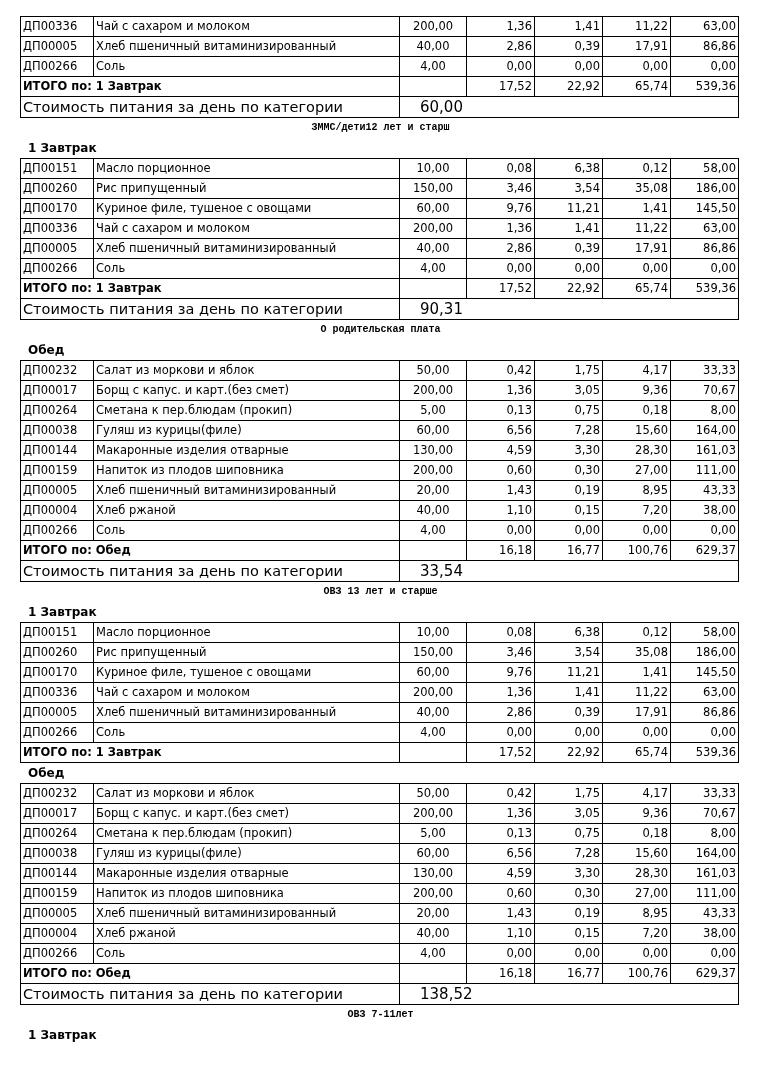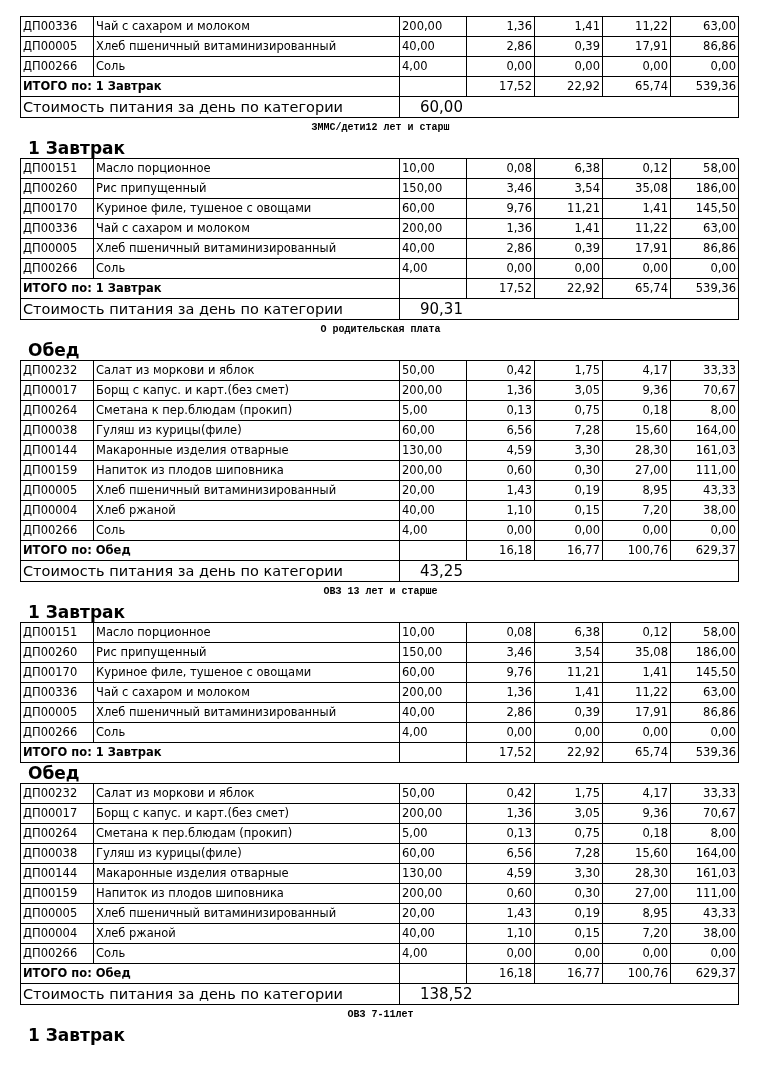--- a/index.html
+++ b/index.html
@@ -14,31 +14,31 @@
     }
     table.grid td {
       border: 1px solid #000; height: 19px; padding: 0 2px; line-height: 19px;
       white-space: nowrap; overflow: hidden;
     }
     col.c-code { width: 73px; }
     col.c-name { width: 306px; }
     col.c-qty  { width: 67px; }
     col.c-num  { width: 68px; }
     td.code, td.name { text-align: left; }
-    td.qty { }
+    td.qty { text-align: center; }
     td.num { text-align: right; }
     tr.total td { font-weight: bold; }
     tr.total td.num, tr.total td.qty { font-weight: normal; }
     tr.cost td { height: 20px; line-height: 20px; font-weight: normal; font-size: 14.5px; }
     tr.cost td.cost-value { padding-left: 20px; font-size: 15px; }
     .category-title {
       text-align: center; font-weight: bold; font-size: 10px; height: 20px; line-height: 20px; font-family: Liberation Mono, monospace;
     }
     .meal-title {
-      font-weight: bold; font-size: 17px; height: 20px; line-height: 20px; padding-left: 8px;
+      font-weight: bold; font-size: 12px; height: 20px; line-height: 20px; padding-left: 8px;
     }
   </style>
 </head>
 <body>
 
 <div id="report">
     <table class="grid">
       <colgroup>
         <col class="c-code">
         <col class="c-name">
@@ -268,21 +268,21 @@
         <tr class="total">
           <td colspan="2">ИТОГО по: Обед</td>
           <td class="qty"></td>
           <td class="num">16,18</td>
           <td class="num">16,77</td>
           <td class="num">100,76</td>
           <td class="num">629,37</td>
         </tr>
         <tr class="cost">
           <td colspan="2">Стоимость питания за день по категории</td>
-          <td colspan="5" class="cost-value">43,25</td>
+          <td colspan="5" class="cost-value">33,54</td>
         </tr>
       </tbody>
     </table>
     <div class="category-title">ОВЗ 13 лет и старше</div>
     <div class="meal-title">1 Завтрак</div>
     <table class="grid">
       <colgroup>
         <col class="c-code">
         <col class="c-name">
         <col class="c-qty">

